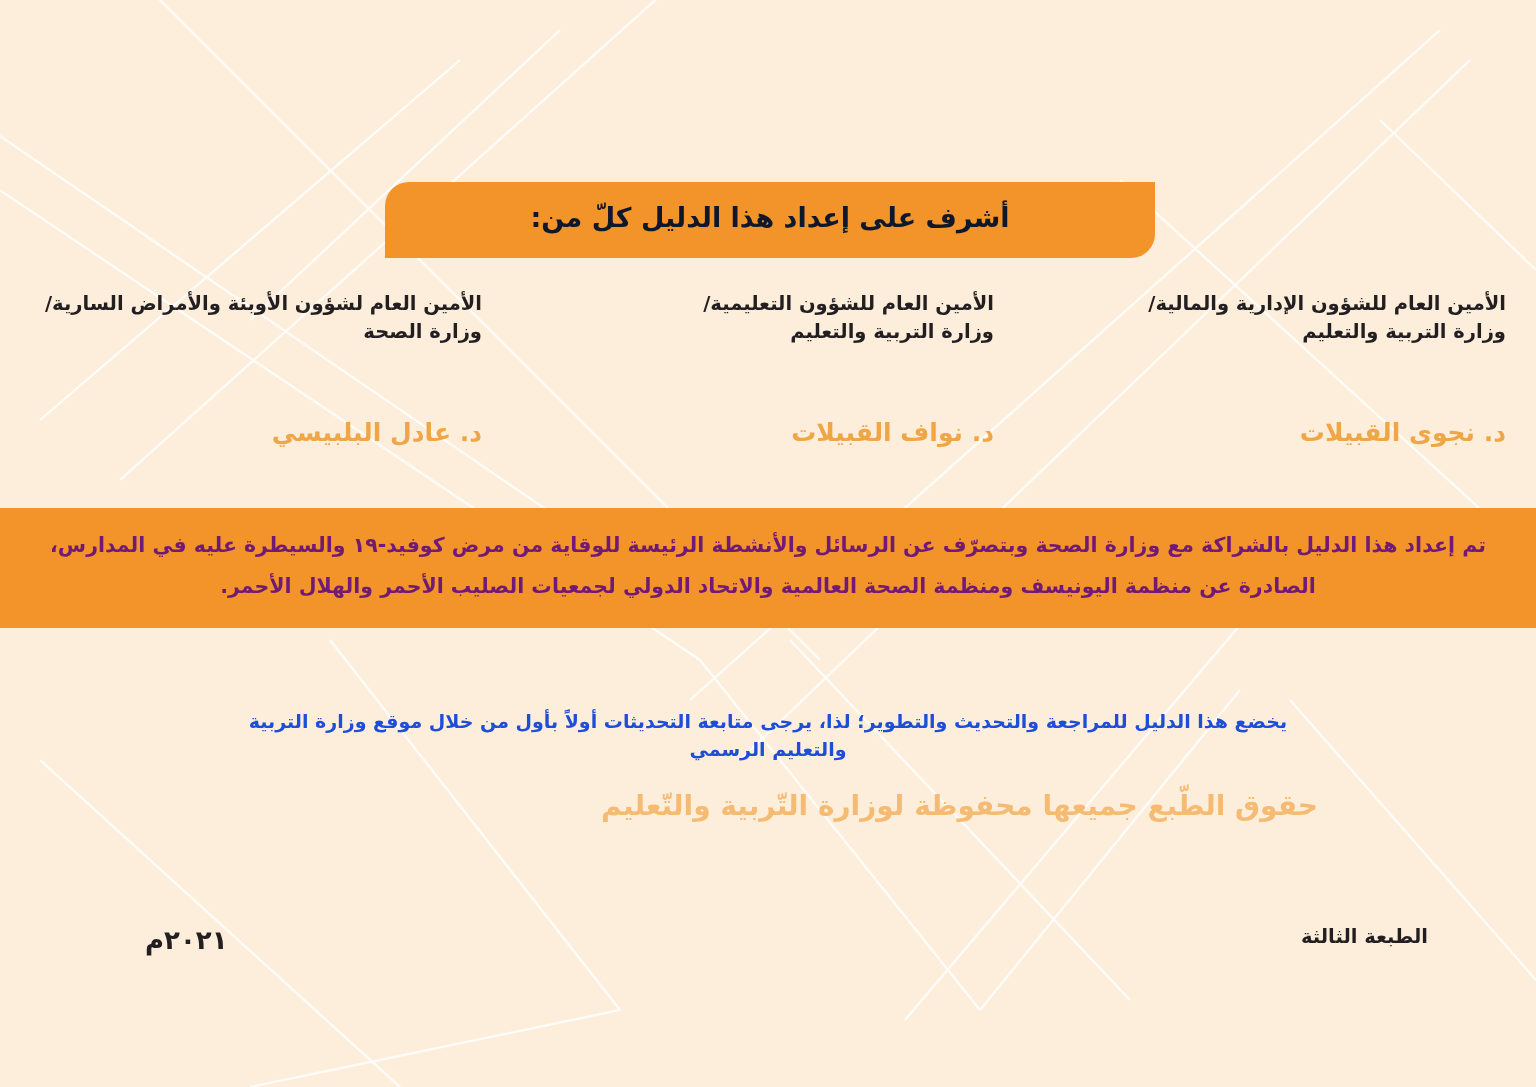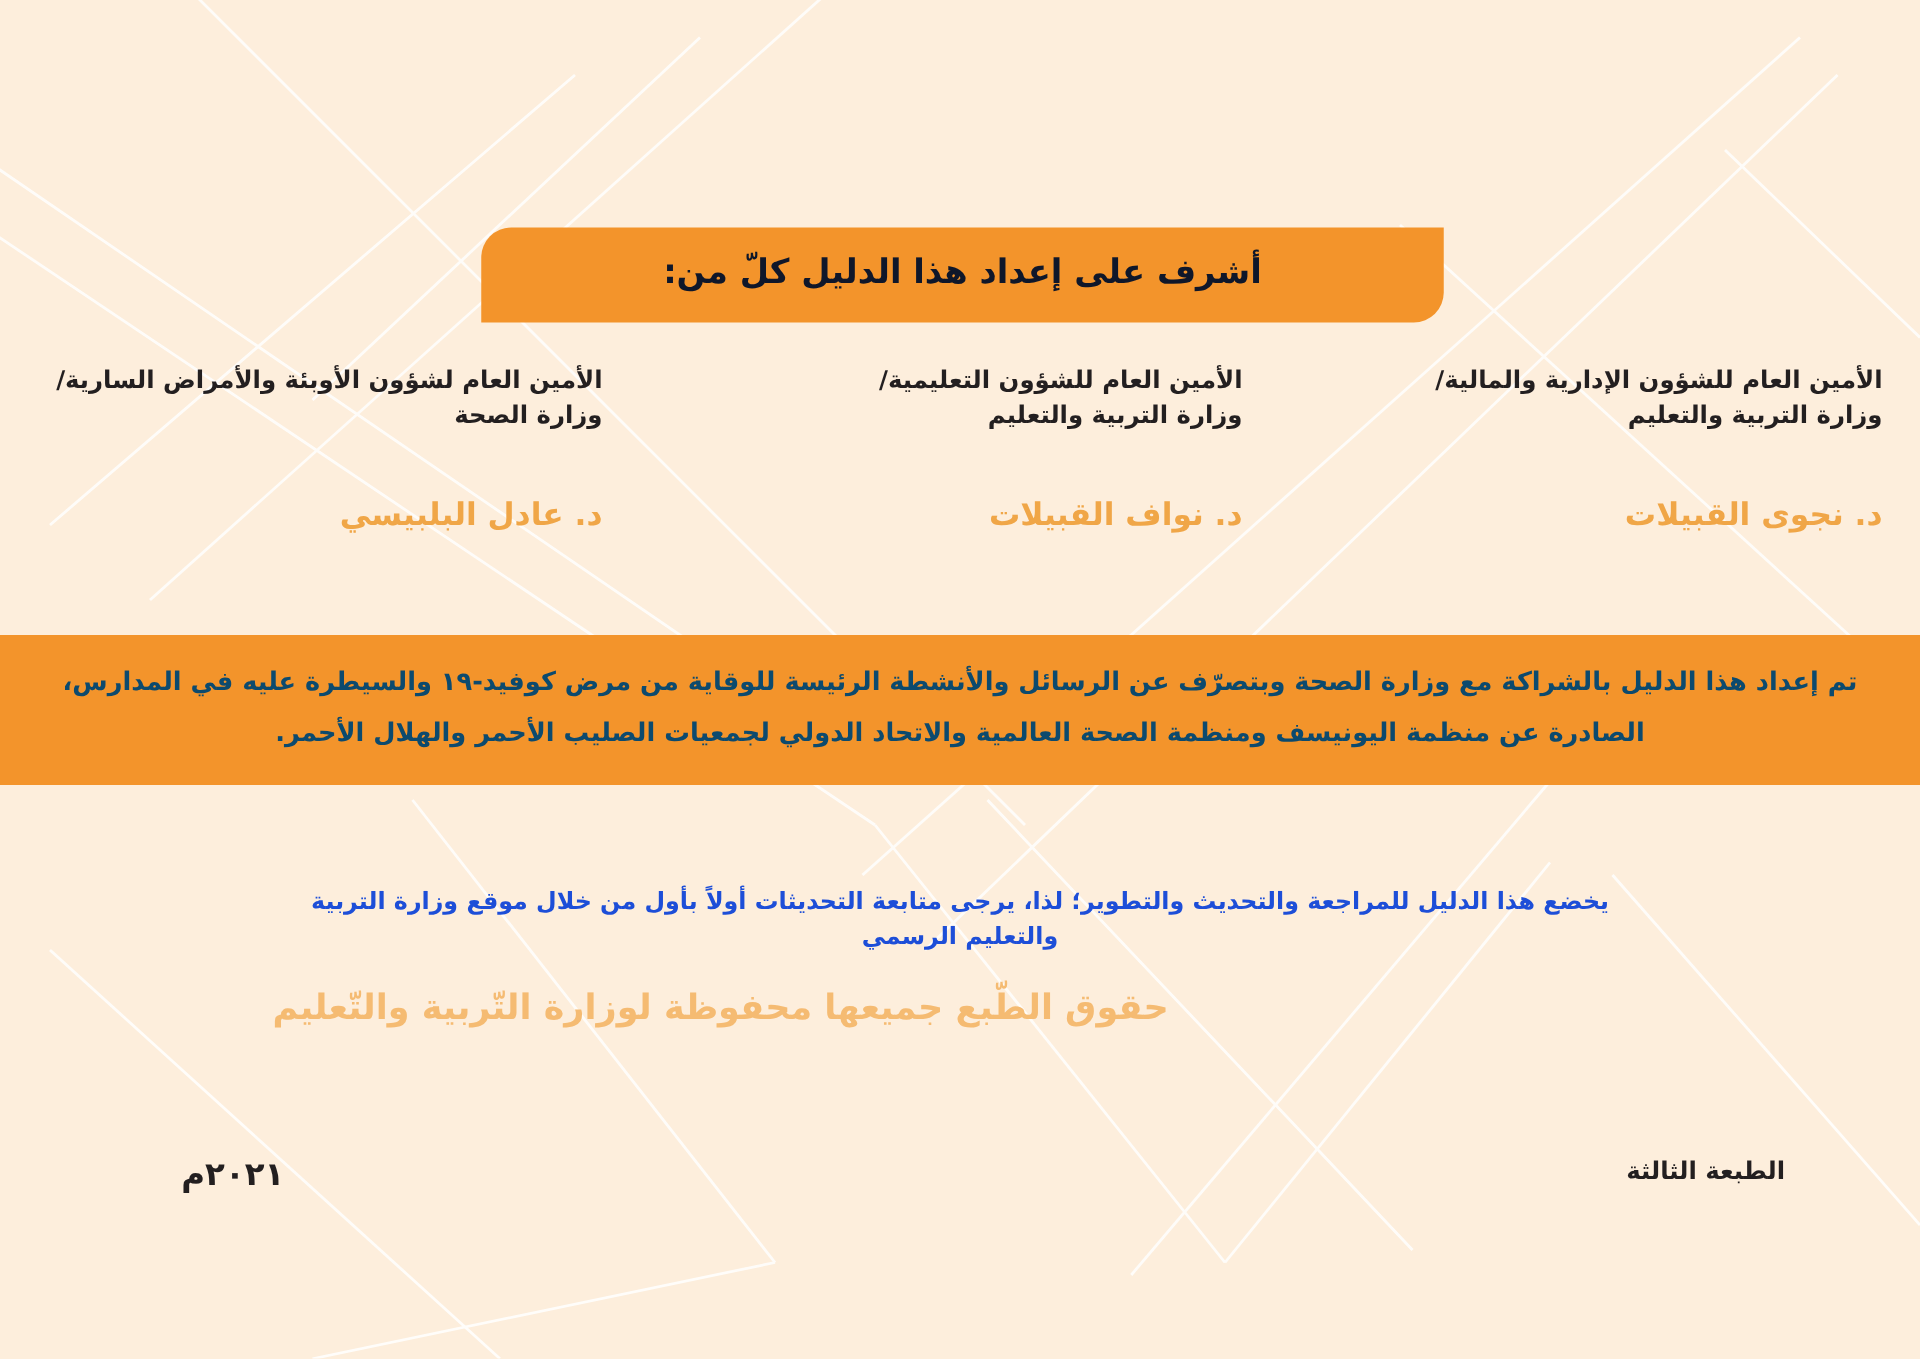--- a/index.html
+++ b/index.html
@@ -74,42 +74,42 @@
     box-sizing: border-box;
   }
   .supervisor-role {
     color: #231F20;
     font-size: 19.5px;
     font-weight: bold;
     line-height: 1.45;
     white-space: pre-line;
   }
   .supervisor-name {
-    margin-top: 50px;
+    margin-top: 71px;
     color: #F0A647;
     font-size: 25px;
     font-weight: bold;
     letter-spacing: 0px;
   }
 
   
   #partnership-band {
     position: absolute;
     left: 0;
     top: 508px;
     width: 1536px;
     height: 120px;
     background: #F3942B;
     z-index: 2;
     display: flex;
     align-items: center;
     justify-content: center;
   }
   #partnership-text {
-    color: #0c4a6e;
+    color: #701a75;
     font-size: 20.5px;
     font-weight: bold;
     line-height: 2.0;
     text-align: center;
     width: 1440px;
     padding-bottom: 4px;
   }
 
   
   #revision-note {
@@ -126,21 +126,21 @@
     z-index: 2;
   }
 
   
   #copyright-block {
     position: absolute;
     left: 50%;
     transform: translateX(-50%);
     top: 786px;
     width: 1100px;
-    text-align: left;
+    text-align: right;
     color: #F5BB72;
     z-index: 2;
   }
   #copyright-line1 {
     font-size: 28px;
     font-weight: bold;
     line-height: 1.45;
   }
   #copyright-line2 {
     font-size: 26px;

